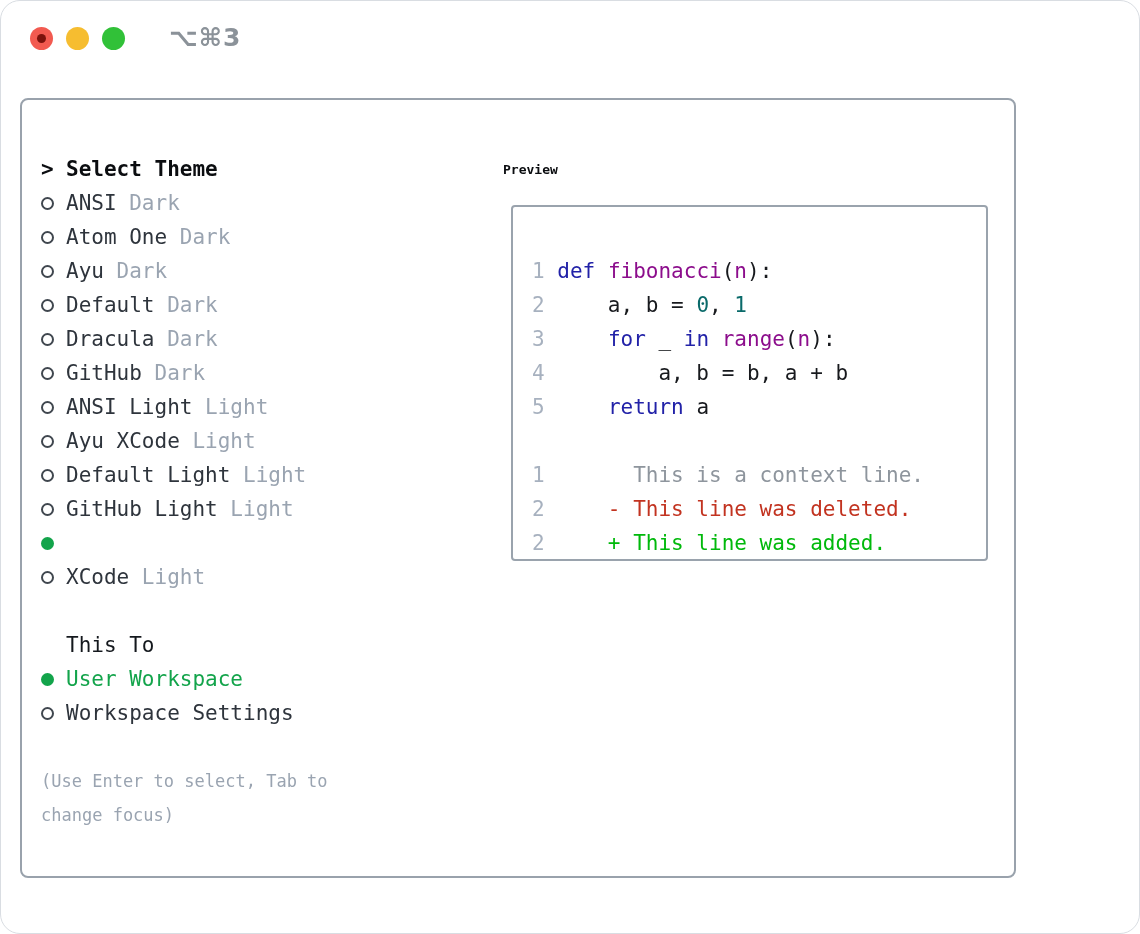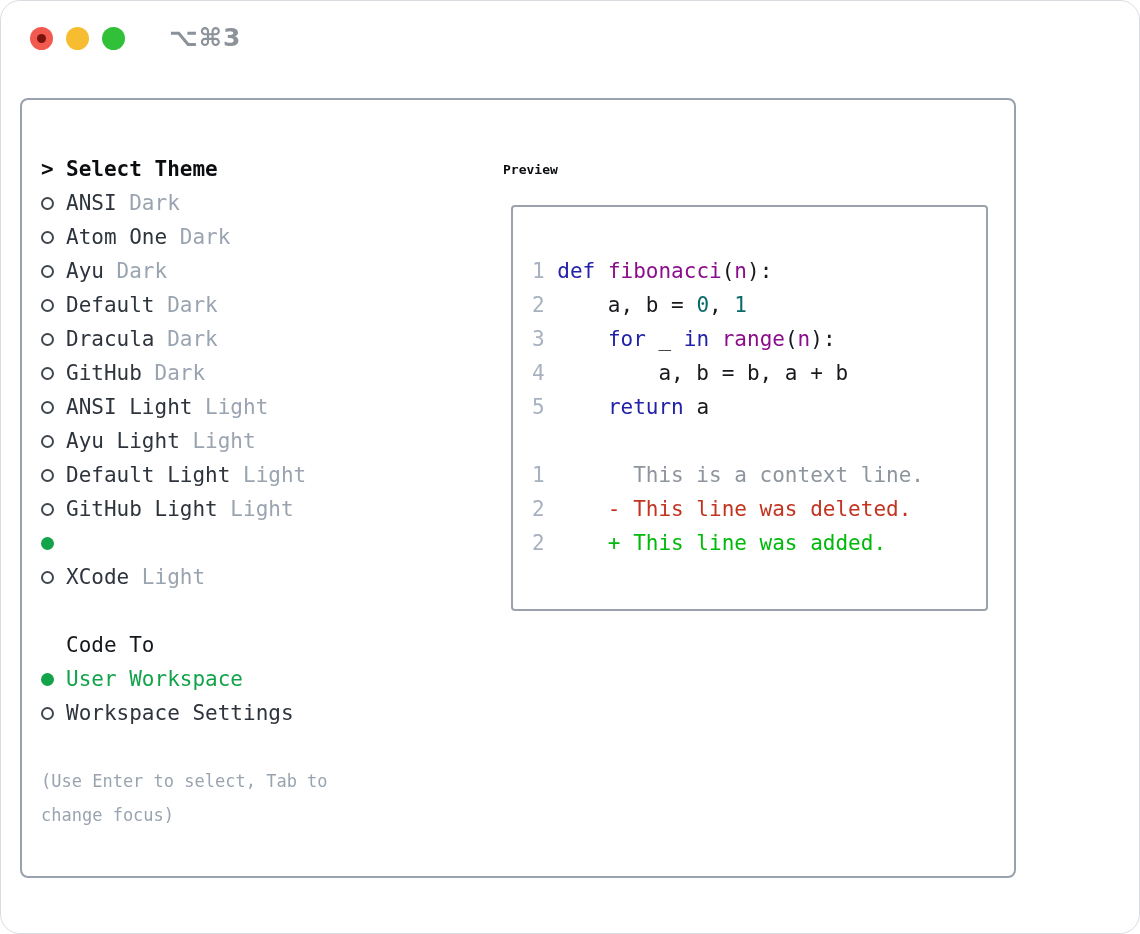--- a/index.html
+++ b/index.html
@@ -45,21 +45,21 @@
   .vr{color:var(--c-gray);}
   .apply-label{color:#14181d;}
   .spacer{height:34px;}
   .help{color:var(--c-gray);font-size:17px;line-height:34px;white-space:pre;}
   
   .preview-heading{
     position:absolute;left:481px;top:52px;height:34px;display:flex;align-items:center;
     font-size:13px;font-weight:bold;color:var(--c-black);
   }
   .preview-box{
-    position:absolute;left:489px;top:105px;width:477px;height:406px;
+    position:absolute;left:489px;top:105px;width:477px;height:356px;
     border:2px solid #9aa3ad;border-radius:4px;background:#fff;
   }
   .preview-box pre{
     margin:0;padding:47px 10px 0 19px;font-family:inherit;
     font-size:21px;line-height:34px;
   }
   .cl{height:34px;white-space:pre;}
   .tk-ln{color:var(--c-ln);}
   .tk-kw{color:var(--c-kw);}
   .tk-fn{color:var(--c-fn);}
@@ -91,30 +91,30 @@
         <span class="heading-label">Select Theme</span>
       </div>
       <div id="theme-items">
           <div class="row"><span class="marker"><span class="radio"></span></span><span><span class="nm">ANSI</span><span class="vr"> Dark</span></span></div>
           <div class="row"><span class="marker"><span class="radio"></span></span><span><span class="nm">Atom One</span><span class="vr"> Dark</span></span></div>
           <div class="row"><span class="marker"><span class="radio"></span></span><span><span class="nm">Ayu</span><span class="vr"> Dark</span></span></div>
           <div class="row"><span class="marker"><span class="radio"></span></span><span><span class="nm">Default</span><span class="vr"> Dark</span></span></div>
           <div class="row"><span class="marker"><span class="radio"></span></span><span><span class="nm">Dracula</span><span class="vr"> Dark</span></span></div>
           <div class="row"><span class="marker"><span class="radio"></span></span><span><span class="nm">GitHub</span><span class="vr"> Dark</span></span></div>
           <div class="row"><span class="marker"><span class="radio"></span></span><span><span class="nm">ANSI Light</span><span class="vr"> Light</span></span></div>
-          <div class="row"><span class="marker"><span class="radio"></span></span><span><span class="nm">Ayu Light</span><span class="vr"> Light</span></span></div>
+          <div class="row"><span class="marker"><span class="radio"></span></span><span><span class="nm">Ayu XCode</span><span class="vr"> Light</span></span></div>
           <div class="row"><span class="marker"><span class="radio"></span></span><span><span class="nm">Default Light</span><span class="vr"> Light</span></span></div>
           <div class="row"><span class="marker"><span class="radio"></span></span><span><span class="nm">GitHub Light</span><span class="vr"> Light</span></span></div>
           <div class="row selected"><span class="marker"><span class="radio sel"></span></span></div>
           <div class="row"><span class="marker"><span class="radio"></span></span><span><span class="nm">XCode</span><span class="vr"> Light</span></span></div>
         </div>
       <div class="spacer"></div>
       <div class="row">
         <span class="marker"></span>
-        <span class="apply-label">Code To</span>
+        <span class="apply-label">This To</span>
       </div>
       <div id="apply-items">
           <div class="row selected"><span class="marker"><span class="radio sel"></span></span><span class="nm">User Workspace</span></div>
           <div class="row"><span class="marker"><span class="radio"></span></span><span class="nm">Workspace Settings</span></div>
         </div>
       <div class="spacer"></div>
       <div class="help" id="help-text"><div>(Use Enter to select, Tab to</div><div>change focus)</div></div>
     </div>
 
     <div class="preview-heading">Preview</div>

